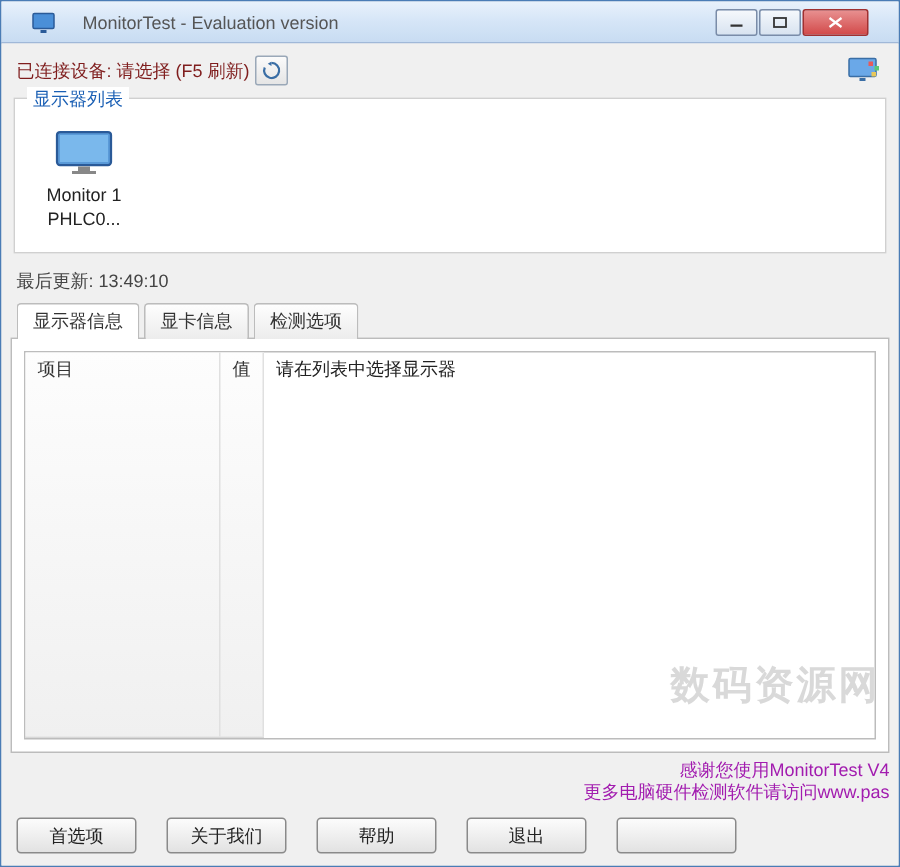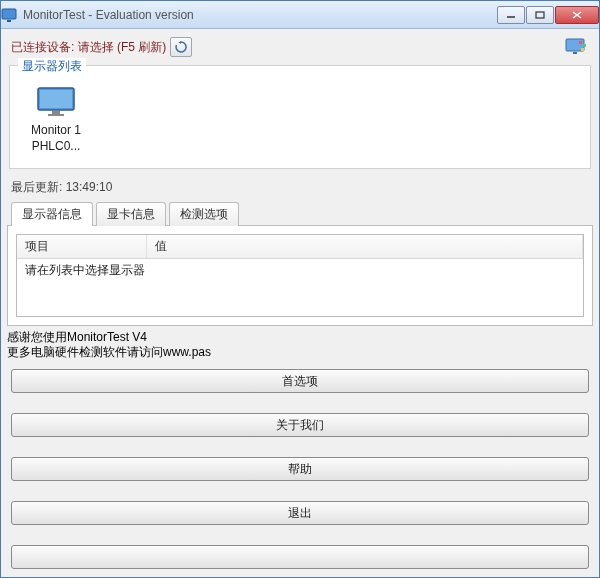--- a/index.html
+++ b/index.html
@@ -18,22 +18,23 @@
       background: #f0f0f0;
       display: flex;
       flex-direction: column;
     }
     .titlebar {
       height: 28px;
       background: linear-gradient(to bottom, #e8f1fb 0%, #d5e5f7 50%, #c8dcf2 100%);
       border-bottom: 1px solid #a0b8d8;
       display: flex;
       align-items: center;
-      padding: 0 0;
+      padding: 0 20px;
       color: #555;
+      gap: 12px;
     }
     .titlebar-icon {
       width: 16px;
       height: 16px;
       margin-right: 6px;
       display: inline-flex;
       align-items: center;
       justify-content: center;
     }
     .title-text { flex: 1; font-size: 12px; }
@@ -161,21 +162,20 @@
       padding: 8px;
       display: flex;
       flex-direction: column;
       min-height: 0;
     }
     .inner-panel {
       flex: 1;
       border: 1px solid #bcbcbc;
       background: #fff;
       display: flex;
-      flex-direction: column;
       min-height: 0;
     }
     .table-header {
       display: flex;
       background: linear-gradient(to bottom, #fdfdfd, #f0f0f0);
       border-bottom: 1px solid #d8d8d8;
       font-size: 12px;
     }
     .th {
       padding: 3px 8px;
@@ -192,32 +192,31 @@
     .tr {
       display: flex;
       padding: 1px 8px;
       font-size: 12px;
       color: #222;
       justify-content: flex-end;
     }
     .td1 { width: 130px; }
     .td2 { flex: 1; }
     .footer-text {
-      text-align: left;
-      font-size: 12px;
-      color: #000000;
+      text-align: right;
+      font-size: 12px;
+      color: #a21caf;
       padding: 4px 0 6px 0;
       line-height: 1.3;
     }
     .button-row {
       display: flex;
       gap: 20px;
       padding: 2px 4px 2px 4px;
       justify-content: flex-start;
-      flex-direction: column;
     }
     .std-btn {
       min-width: 80px;
       height: 24px;
       border: 1px solid #8a8a8a;
       background: linear-gradient(to bottom, #fcfcfc, #e2e2e2);
       border-radius: 3px;
       font-size: 12px;
       cursor: pointer;
       display: inline-flex;
@@ -327,20 +326,21 @@
           <div class="th col2">值</div>
         </div>
         <div class="table-body">
           <div class="tr">
             <div class="td1">请在列表中选择显示器</div>
             <div class="td2"></div>
           </div>
         </div>
       </div>
     </div>
+    <div class="watermark">数码资源网</div>
     </div>
 
     <div class="footer-text">
       <div>感谢您使用MonitorTest V4</div>
       <div>更多电脑硬件检测软件请访问www.pas</div>
     </div>
 
     <div class="button-row">
       <div class="std-btn">首选项</div>
       <div class="std-btn">关于我们</div>

